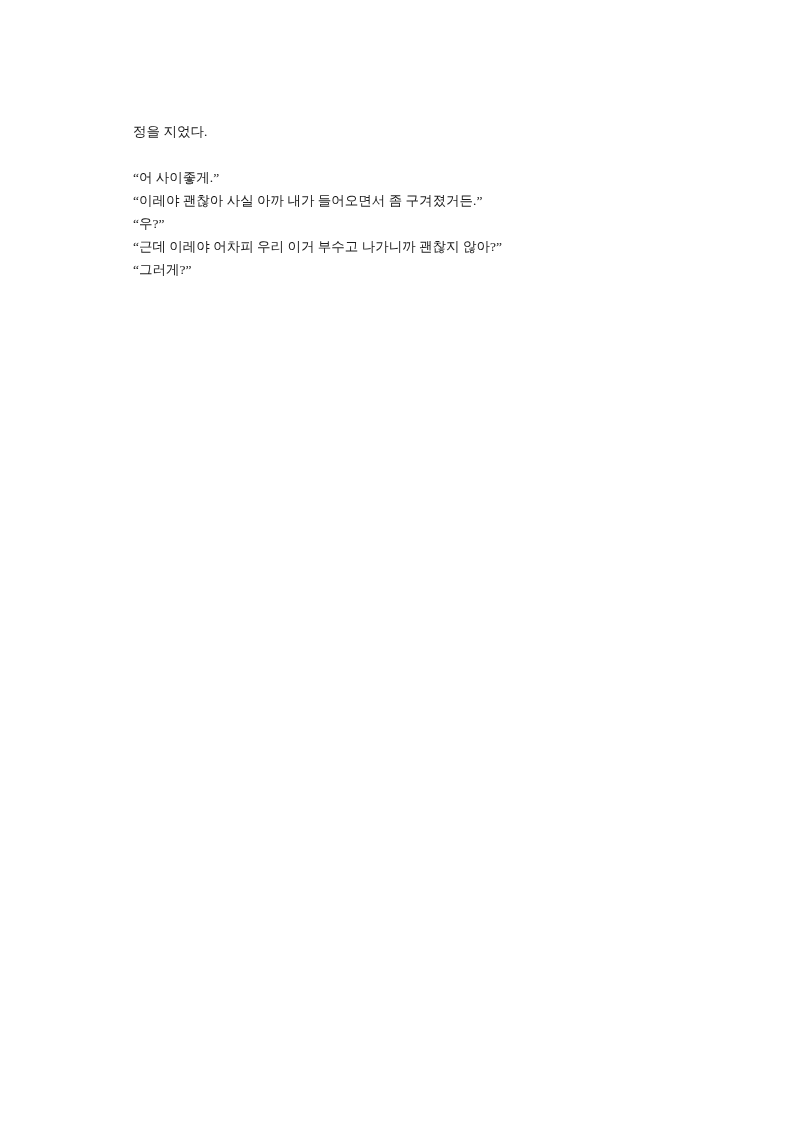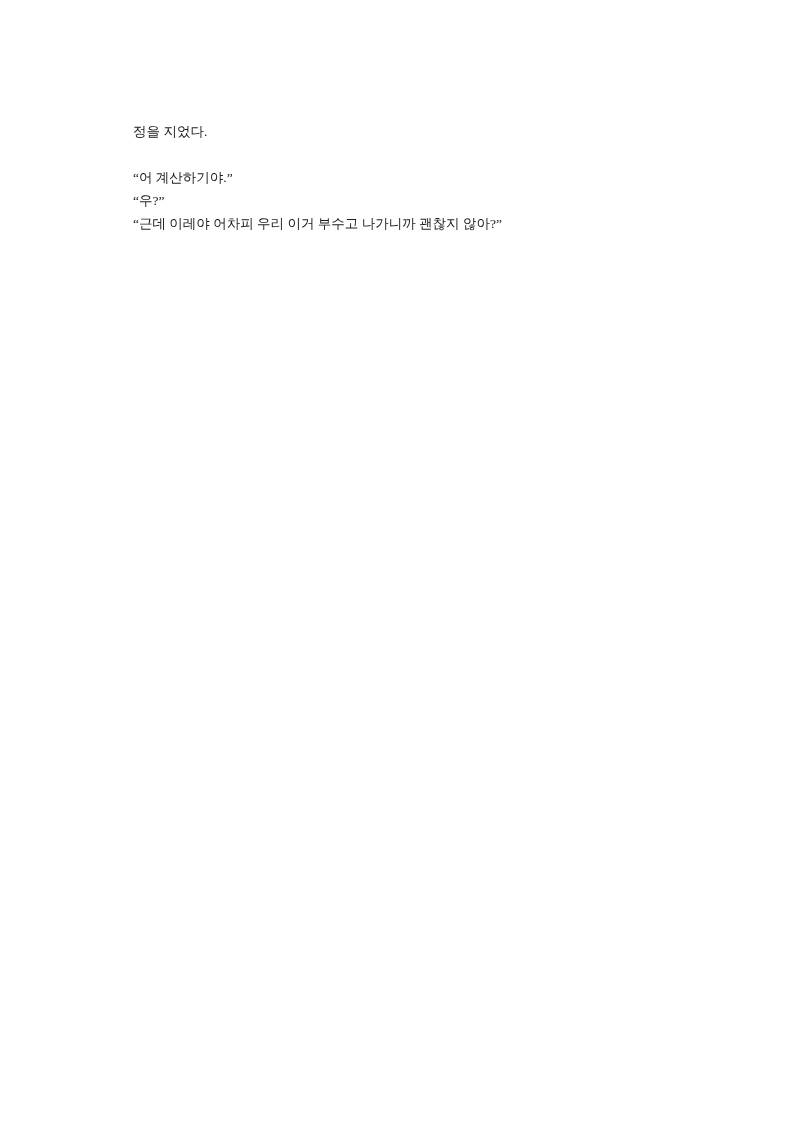--- a/index.html
+++ b/index.html
@@ -56,22 +56,24 @@
 <body>
 
 <div class="page">
   <div class="content">
 
     <p class="para">정을 지었다.</p>
 
     <div class="spacer-line"></div>
 
     <div class="dialogue-block">
-      <p class="dialogue-line">“어 계산하기야.”</p>
+      <p class="dialogue-line">“어 사이좋게.”</p>
+      <p class="dialogue-line">“이레야 괜찮아 사실 아까 내가 들어오면서 좀 구겨졌거든.”</p>
       <p class="dialogue-line">“우?”</p>
       <p class="dialogue-line">“근데 이레야 어차피 우리 이거 부수고 나가니까 괜찮지 않아?”</p>
+      <p class="dialogue-line">“그러게?”</p>
     </div>
 
     <div class="spacer-line"></div>
 
 
   </div>
 </div>
 
 </body></html>

